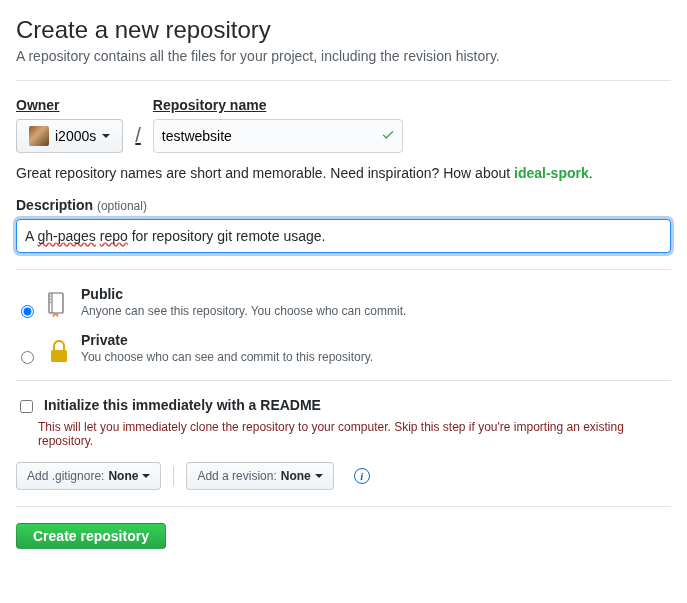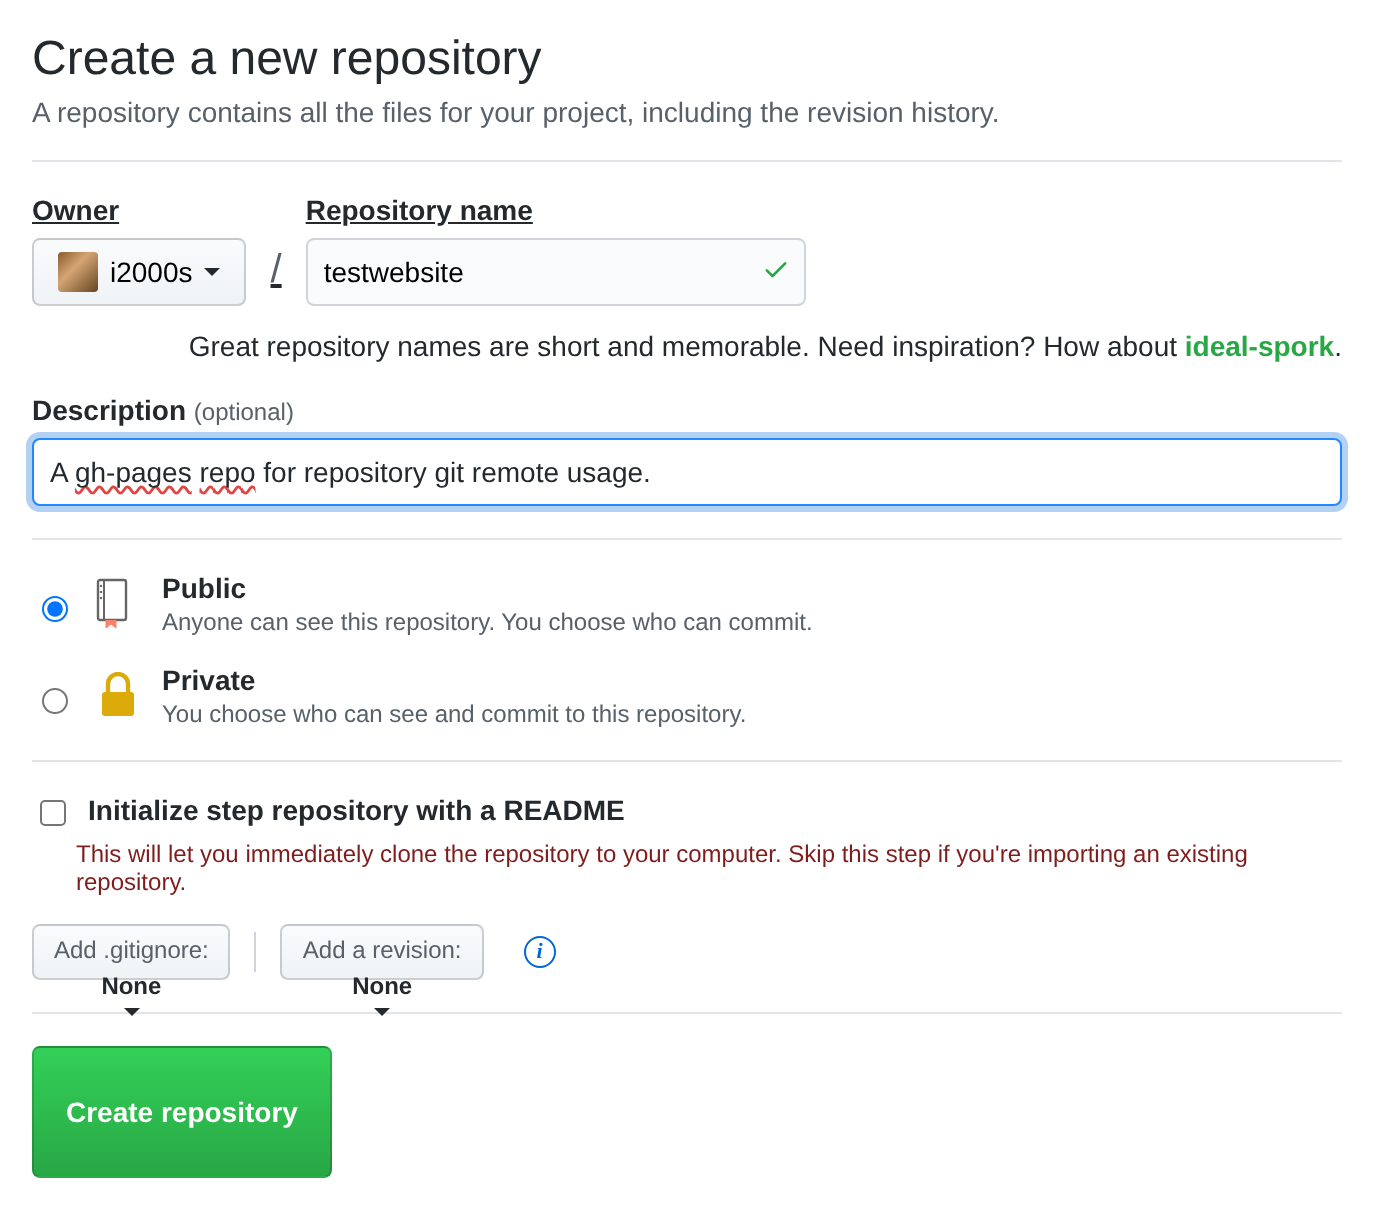--- a/index.html
+++ b/index.html
@@ -93,40 +93,39 @@
     right: 8px;
     top: 50%;
     transform: translateY(-50%);
     color: #28a745;
     pointer-events: none;
   }
   .hint {
     margin: 12px 0 16px 0;
     font-size: 14px;
     color: #24292e;
-    text-align: right;
   }
   .hint a {
     color: #28a745;
     text-decoration: none;
     font-weight: 600;
   }
   .desc-input {
     width: 100%;
     border: 1px solid #2188ff;
     box-shadow: 0 0 0 3px rgba(3,102,214,0.3);
     background: #fff;
   }
   .spell-squiggle {
     text-decoration: underline wavy rgba(220,50,47,0.9);
     text-decoration-skip-ink: none;
   }
   .visibility-block {
     display: flex;
-    align-items: center;
+    align-items: flex-end;
     gap: 10px;
     margin: 14px 0;
   }
   .visibility-block input[type=radio] { margin-top: 4px; }
   .vis-icon {
     flex: 0 0 24px;
     display: flex;
     align-items: center;
     justify-content: center;
   }
@@ -149,39 +148,38 @@
     align-items: center;
     gap: 4px;
     padding: 5px 10px;
     font-size: 12px;
     background: linear-gradient(#fafbfc, #eff3f6);
     border: 1px solid rgba(27,31,35,0.2);
     border-radius: 4px;
     cursor: pointer;
     color: #586069;
     height: 28px;
-    flex-direction: column;
   }
   .select-btn strong { color: #24292e; }
   .info-icon {
     width: 16px; height: 16px;
     border: 1.5px solid #0366d6;
     border-radius: 50%;
     color: #0366d6;
     font-size: 11px;
     font-weight: 700;
     display: inline-flex;
     align-items: center;
     justify-content: center;
     font-family: Georgia, serif;
     font-style: italic;
   }
   .btn-primary {
     display: inline-block;
-    padding: 24px 16px;
+    padding: 4px 16px;
     font-size: 14px;
     font-weight: 600;
     color: #fff;
     background: linear-gradient(#34d058, #28a745);
     border: 1px solid rgba(27,31,35,0.2);
     border-radius: 4px;
     cursor: pointer;
   }
   .divider-vert {
     width: 1px;
@@ -263,21 +261,21 @@
   <div>
     <div class="vis-title">Private</div>
     <div class="vis-sub">You choose who can see and commit to this repository.</div>
   </div>
 </div>
 
 <hr>
 
 <div class="checkbox-row">
   <input type="checkbox" style="">
-  <label class="vis-title">Initialize step repository with a README</label>
+  <label class="vis-title">Initialize this immediately with a README</label>
 </div>
 <div class="check-sub">This will let you immediately clone the repository to your computer. Skip this step if you're importing an existing repository.</div>
 
 <div class="btn-group">
   <button class="select-btn">
     <span>Add .gitignore: </span>
       <strong>None</strong>
     <span class="caret-down"></span>
   </button>
   <div class="divider-vert"></div>

